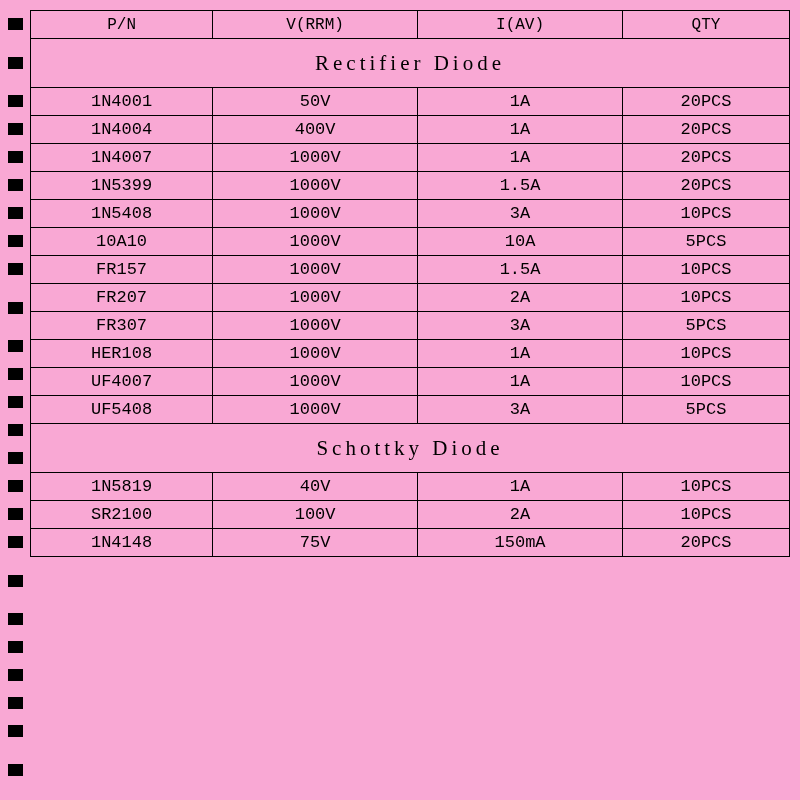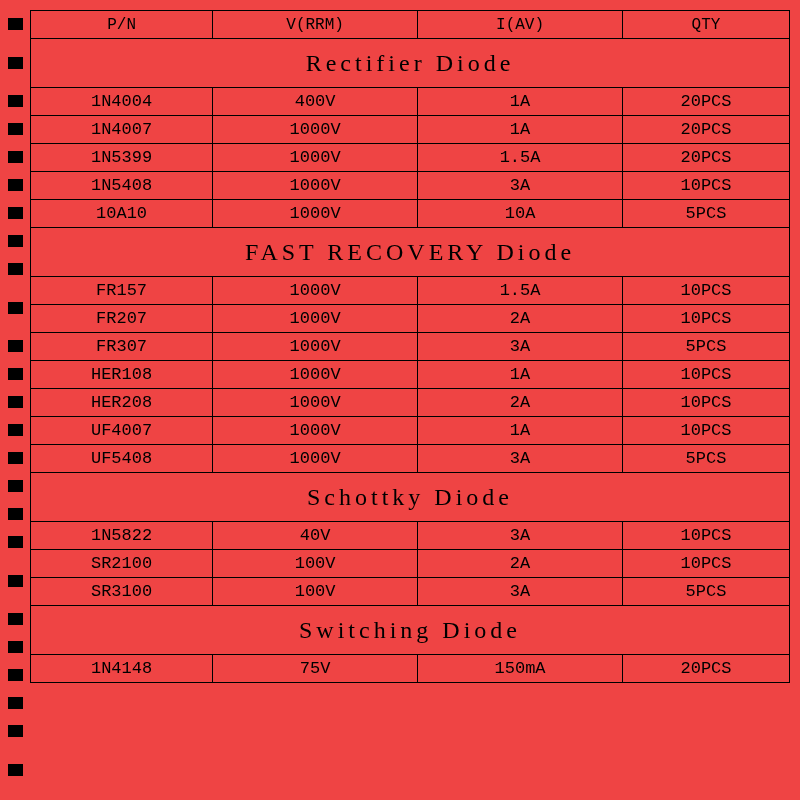--- a/index.html
+++ b/index.html
@@ -4,21 +4,21 @@
 <style>
   html, body {
     margin: 0;
     padding: 0;
     background: #ffffff;
   }
   .page {
     position: relative;
     width: 800px;
     height: 800px;
-    background: #ef4444;
+    background: #f9a8d4;
     overflow: hidden;
     font-family: "Liberation Mono", "DejaVu Sans Mono", monospace;
   }
   table.spec {
     position: absolute;
     left: 30px;
     top: 10px;
     width: 760px;
     border-collapse: collapse;
     table-layout: fixed;
@@ -33,21 +33,21 @@
     font-weight: normal;
     color: #000;
     white-space: nowrap;
     overflow: hidden;
   }
   .spec th {
     font-size: 16px;
   }
   .spec td.section-title {
     font-family: "Liberation Serif", "DejaVu Serif", serif;
-    font-size: 24px;
+    font-size: 21px;
     letter-spacing: 4px;
     height: 46px;
     color: #000;
   }
   .edge-mark {
     position: absolute;
     left: 8px;
     width: 15px;
     height: 12px;
     background: #000;
@@ -70,20 +70,26 @@
         <th>V(RRM)</th>
         <th>I(AV)</th>
         <th>QTY</th>
       </tr>
     </thead>
     <tbody id="table-body">
         <tr>
           <td colspan="4" class="section-title">Rectifier Diode</td>
         </tr>
         <tr>
+          <td>1N4001</td>
+          <td>50V</td>
+          <td>1A</td>
+          <td>20PCS</td>
+        </tr>
+        <tr>
           <td>1N4004</td>
           <td>400V</td>
           <td>1A</td>
           <td>20PCS</td>
         </tr>
         <tr>
           <td>1N4007</td>
           <td>1000V</td>
           <td>1A</td>
           <td>20PCS</td>
@@ -100,23 +106,20 @@
           <td>3A</td>
           <td>10PCS</td>
         </tr>
         <tr>
           <td>10A10</td>
           <td>1000V</td>
           <td>10A</td>
           <td>5PCS</td>
         </tr>
         <tr>
-          <td colspan="4" class="section-title">FAST RECOVERY Diode</td>
-        </tr>
-        <tr>
           <td>FR157</td>
           <td>1000V</td>
           <td>1.5A</td>
           <td>10PCS</td>
         </tr>
         <tr>
           <td>FR207</td>
           <td>1000V</td>
           <td>2A</td>
           <td>10PCS</td>
@@ -127,60 +130,45 @@
           <td>3A</td>
           <td>5PCS</td>
         </tr>
         <tr>
           <td>HER108</td>
           <td>1000V</td>
           <td>1A</td>
           <td>10PCS</td>
         </tr>
         <tr>
-          <td>HER208</td>
-          <td>1000V</td>
-          <td>2A</td>
-          <td>10PCS</td>
-        </tr>
-        <tr>
           <td>UF4007</td>
           <td>1000V</td>
           <td>1A</td>
           <td>10PCS</td>
         </tr>
         <tr>
           <td>UF5408</td>
           <td>1000V</td>
           <td>3A</td>
           <td>5PCS</td>
         </tr>
         <tr>
           <td colspan="4" class="section-title">Schottky Diode</td>
         </tr>
         <tr>
-          <td>1N5822</td>
+          <td>1N5819</td>
           <td>40V</td>
-          <td>3A</td>
+          <td>1A</td>
           <td>10PCS</td>
         </tr>
         <tr>
           <td>SR2100</td>
           <td>100V</td>
           <td>2A</td>
           <td>10PCS</td>
-        </tr>
-        <tr>
-          <td>SR3100</td>
-          <td>100V</td>
-          <td>3A</td>
-          <td>5PCS</td>
-        </tr>
-        <tr>
-          <td colspan="4" class="section-title">Switching Diode</td>
         </tr>
         <tr>
           <td>1N4148</td>
           <td>75V</td>
           <td>150mA</td>
           <td>20PCS</td>
         </tr>
       </tbody>
   </table>
 <div class="edge-mark" style="top: 18px;"></div>

